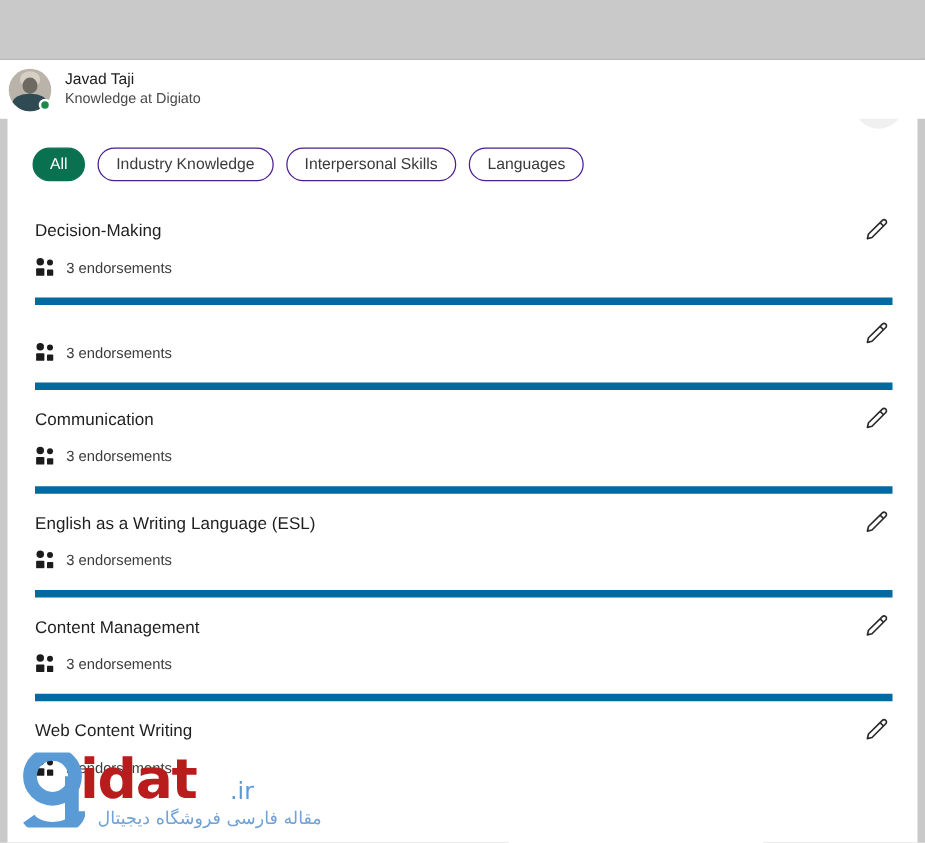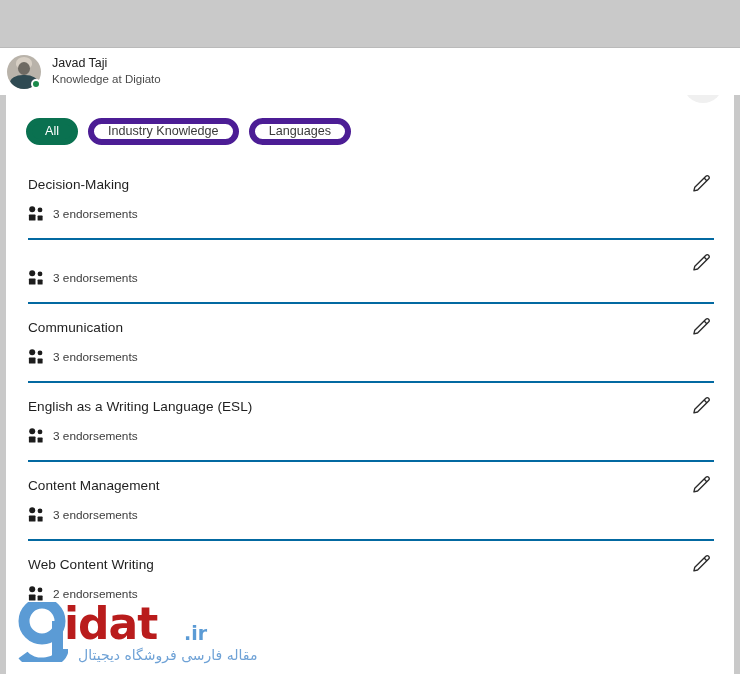--- a/index.html
+++ b/index.html
@@ -169,21 +169,21 @@
     height: 38px;
   }
   .pill {
     height: 27px;
     border-radius: 14px;
     display: flex;
     align-items: center;
     padding: 0 14px;
     font-size: 12.6px;
     color: #3a3a3a;
-    border: 6px solid #4c1d95;
+    border: 1px solid #4c1d95;
     background: #ffffff;
     cursor: pointer;
     white-space: nowrap;
   }
   .pill.active {
     background: #0a7150;
     border-color: #0a7150;
     color: #ffffff;
     font-weight: 500;
     padding: 0 13px;
@@ -191,21 +191,21 @@
 
   
   .skills-list {
     padding: 0 0 0 0;
     margin-top: 12px;
   }
   .skill-row {
     position: relative;
     margin: 0 20px 0 22px;
     padding: 16px 0 17px 0;
-    border-bottom: 2px solid #0369a1;
+    border-bottom: 6px solid #0369a1;
     cursor: pointer;
   }
   .skill-row:last-child { border-bottom: none; }
 
   .skill-name {
     font-size: 13.6px;
     color: #1f1f1f;
     font-weight: 400;
     letter-spacing: 0.05px;
   }
@@ -253,21 +253,21 @@
     font-weight: 700;
     color: #b91c1c;
     letter-spacing: -1px;
     line-height: 1;
     font-family: "DejaVu Sans", sans-serif;
   }
   .wm-tld {
     position: absolute;
     left: 168px; top: 22px;
     font-size: 19px;
-    font-weight: 700;
+    font-weight: 400;
     color: #5b9bd5;
     font-family: "DejaVu Sans", sans-serif;
   }
   .wm-sub {
     position: absolute;
     left: 62px; top: 47px;
     font-size: 14px;
     color: #6fa2d6;
     direction: rtl;
     white-space: nowrap;
@@ -317,20 +317,23 @@
       </div>
     </div>
   </div>
 
   <div class="pills">
     <div class="pill active">
       <span>All</span>
     </div>
     <div class="pill">
       <span>Industry Knowledge</span>
+    </div>
+    <div class="pill">
+      <span>Interpersonal Skills</span>
     </div>
     <div class="pill">
       <span>Languages</span>
     </div>
   </div>
 
   <div class="skills-list">
 
     <div class="skill-row">
       <div class="skill-name">Decision-Making</div>

